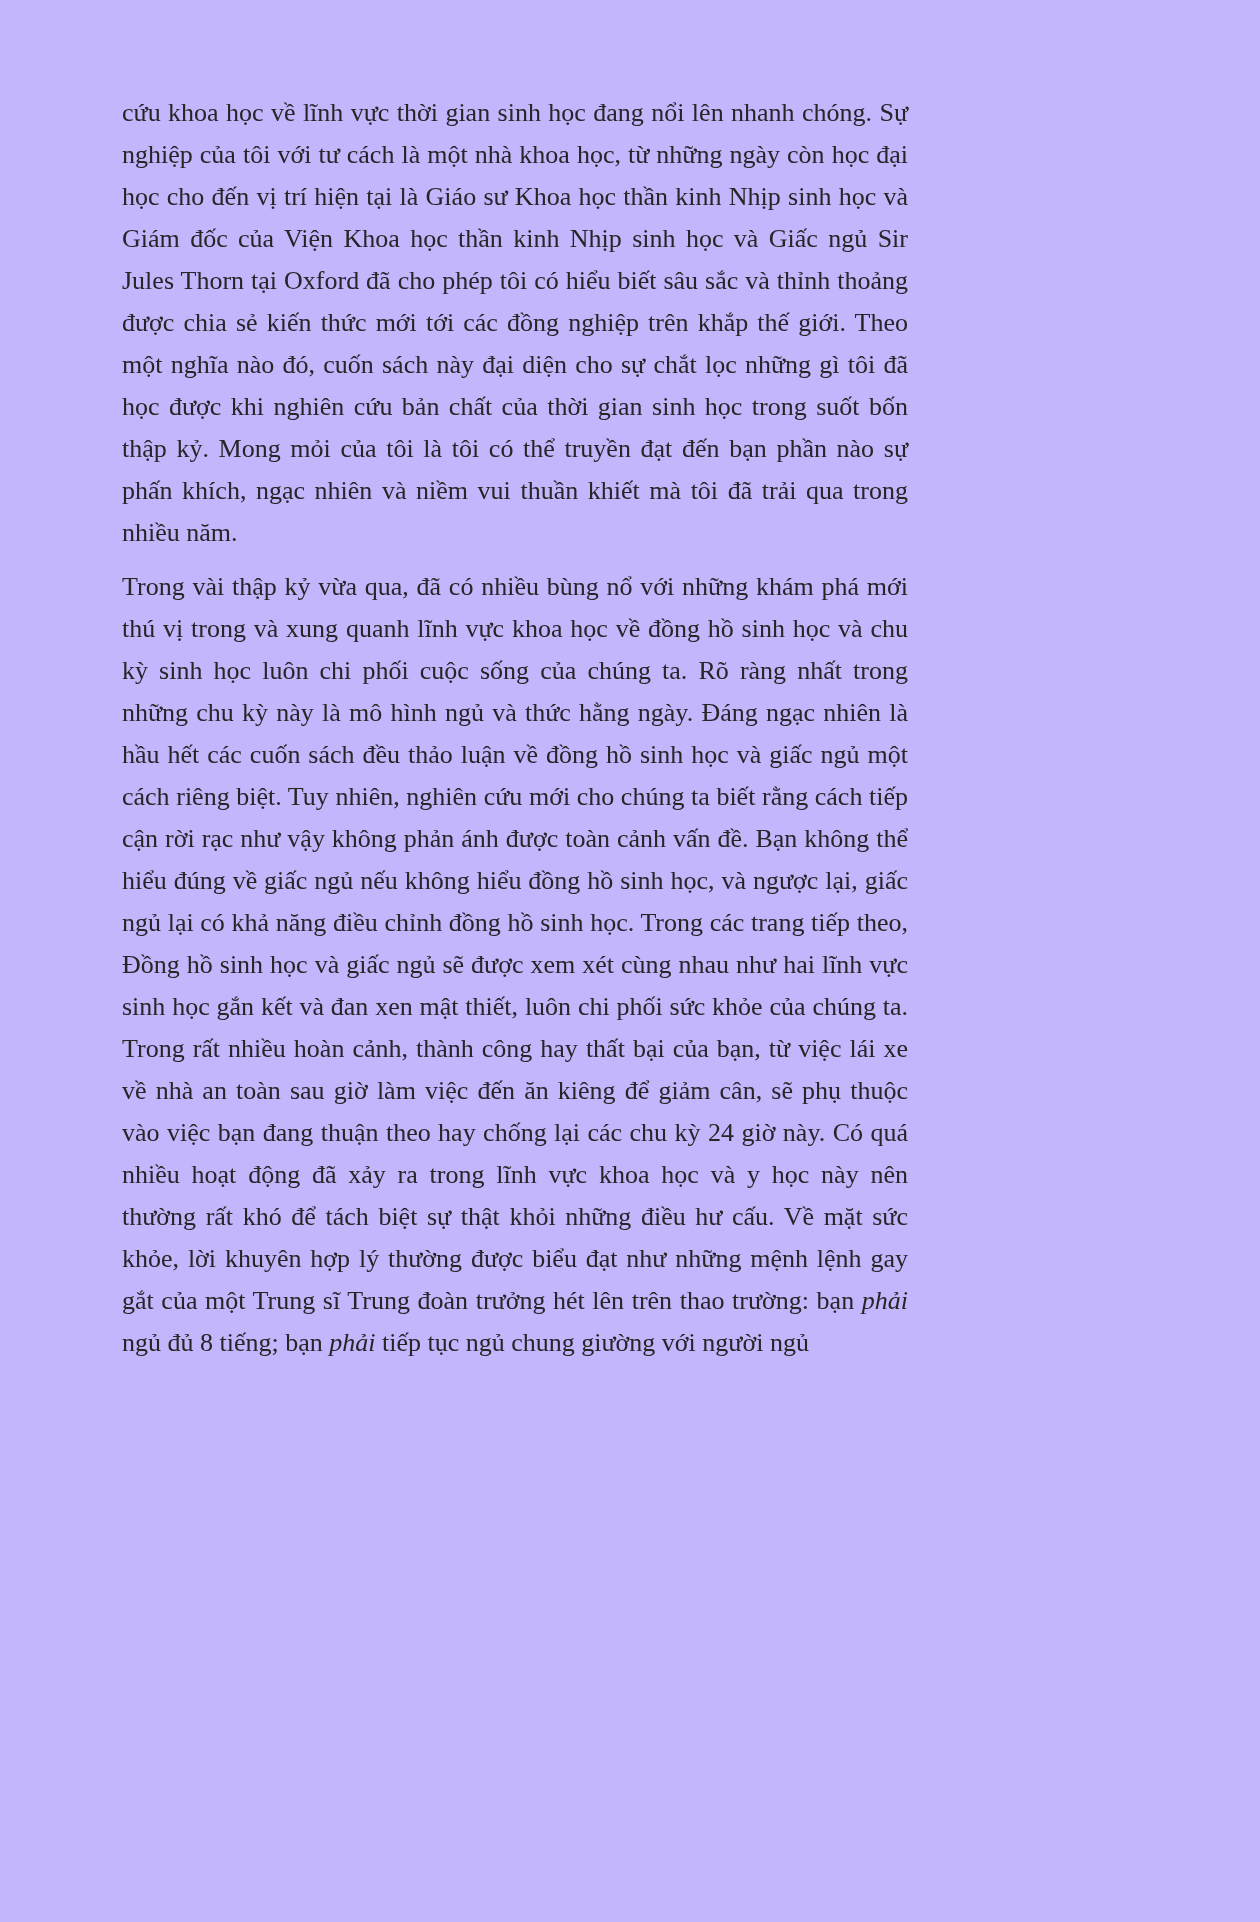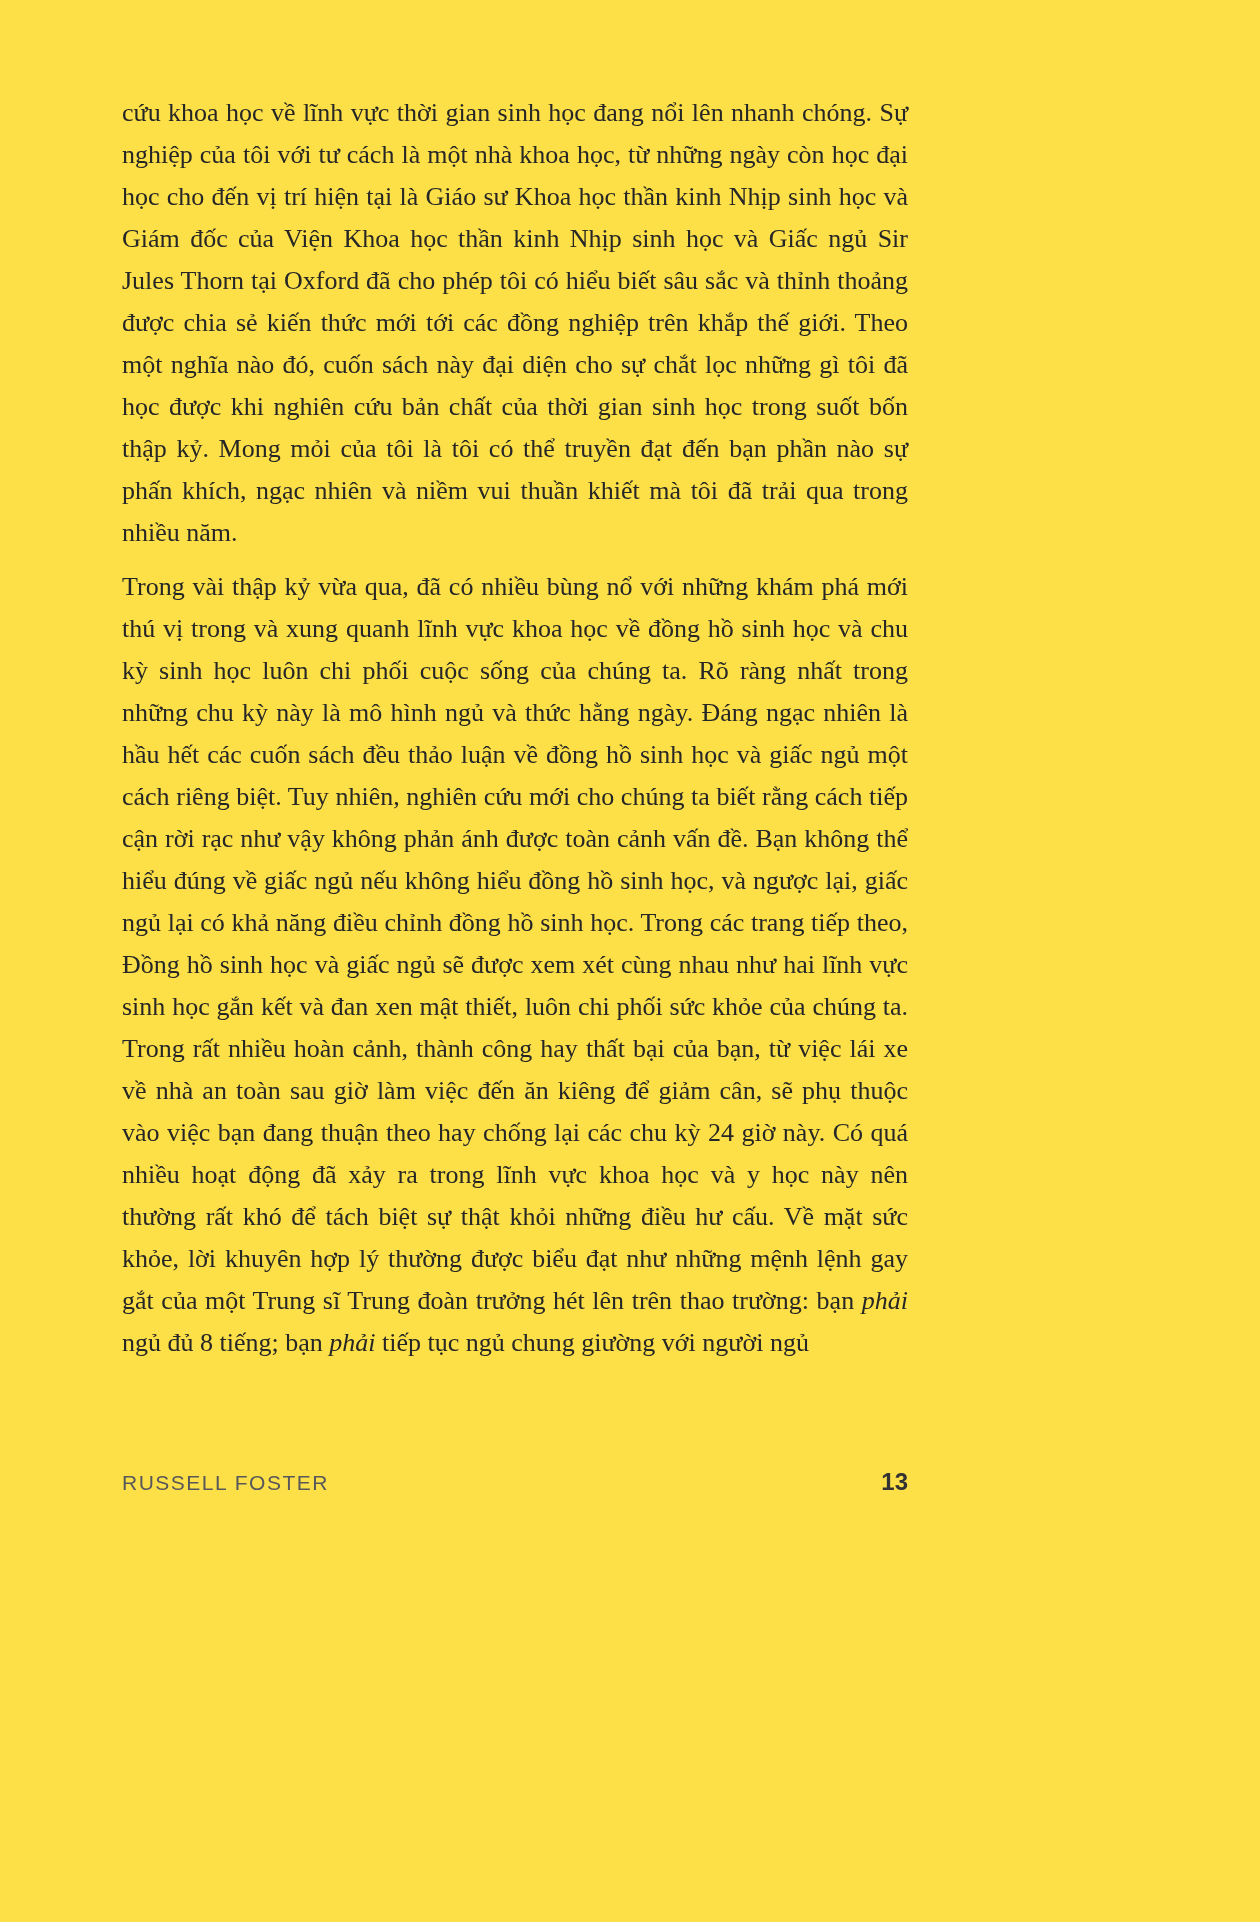--- a/index.html
+++ b/index.html
@@ -11,21 +11,21 @@
     height: 1922px;
     background: #ffffff;
     position: relative;
     font-family: "Liberation Serif", "DejaVu Serif", serif;
     color: #262626;
     overflow: hidden;
   }
   .page {
     position: absolute;
     inset: 0;
-    background: #fde047;
+    background: #c4b5fd;
   }
   .body-text {
     position: absolute;
     left: 122px;
     top: 92px;
     width: 786px;
   }
   .body-text p {
     margin: 0 0 12px 0;
     font-size: 26px;
@@ -61,18 +61,14 @@
 </head>
 <body>
 
 <div class="page">
 
   <main class="body-text">
       <p><span>cứu khoa học về lĩnh vực thời gian sinh học đang nổi lên nhanh chóng. Sự nghiệp của tôi với tư cách là một nhà khoa học, từ những ngày còn học đại học cho đến vị trí hiện tại là Giáo sư Khoa học thần kinh Nhịp sinh học và Giám đốc của Viện Khoa học thần kinh Nhịp sinh học và Giấc ngủ Sir Jules Thorn tại Oxford đã cho phép tôi có hiểu biết sâu sắc và thỉnh thoảng được chia sẻ kiến thức mới tới các đồng nghiệp trên khắp thế giới. Theo một nghĩa nào đó, cuốn sách này đại diện cho sự chắt lọc những gì tôi đã học được khi nghiên cứu bản chất của thời gian sinh học trong suốt bốn thập kỷ. Mong mỏi của tôi là tôi có thể truyền đạt đến bạn phần nào sự phấn khích, ngạc nhiên và niềm vui thuần khiết mà tôi đã trải qua trong nhiều năm.</span></p>
       <p><span>Trong vài thập kỷ vừa qua, đã có nhiều bùng nổ với những khám phá mới thú vị trong và xung quanh lĩnh vực khoa học về đồng hồ sinh học và chu kỳ sinh học luôn chi phối cuộc sống của chúng ta. Rõ ràng nhất trong những chu kỳ này là mô hình ngủ và thức hằng ngày. Đáng ngạc nhiên là hầu hết các cuốn sách đều thảo luận về đồng hồ sinh học và giấc ngủ một cách riêng biệt. Tuy nhiên, nghiên cứu mới cho chúng ta biết rằng cách tiếp cận rời rạc như vậy không phản ánh được toàn cảnh vấn đề. Bạn không thể hiểu đúng về giấc ngủ nếu không hiểu đồng hồ sinh học, và ngược lại, giấc ngủ lại có khả năng điều chỉnh đồng hồ sinh học. Trong các trang tiếp theo, Đồng hồ sinh học và giấc ngủ sẽ được xem xét cùng nhau như hai lĩnh vực sinh học gắn kết và đan xen mật thiết, luôn chi phối sức khỏe của chúng ta. Trong rất nhiều hoàn cảnh, thành công hay thất bại của bạn, từ việc lái xe về nhà an toàn sau giờ làm việc đến ăn kiêng để giảm cân, sẽ phụ thuộc vào việc bạn đang thuận theo hay chống lại các chu kỳ 24 giờ này. Có quá nhiều hoạt động đã xảy ra trong lĩnh vực khoa học và y học này nên thường rất khó để tách biệt sự thật khỏi những điều hư cấu. Về mặt sức khỏe, lời khuyên hợp lý thường được biểu đạt như những mệnh lệnh gay gắt của một Trung sĩ Trung đoàn trưởng hét lên trên thao trường: bạn </span><em>phải</em><span> ngủ đủ 8 tiếng; bạn </span><em>phải</em><span> tiếp tục ngủ chung giường với người ngủ</span></p>
     </main>
 
-  <footer class="page-footer">
-    <span class="footer-author">RUSSELL FOSTER</span>
-    <span class="footer-page-number">13</span>
-  </footer>
 
 </div>
 
 </body></html>

